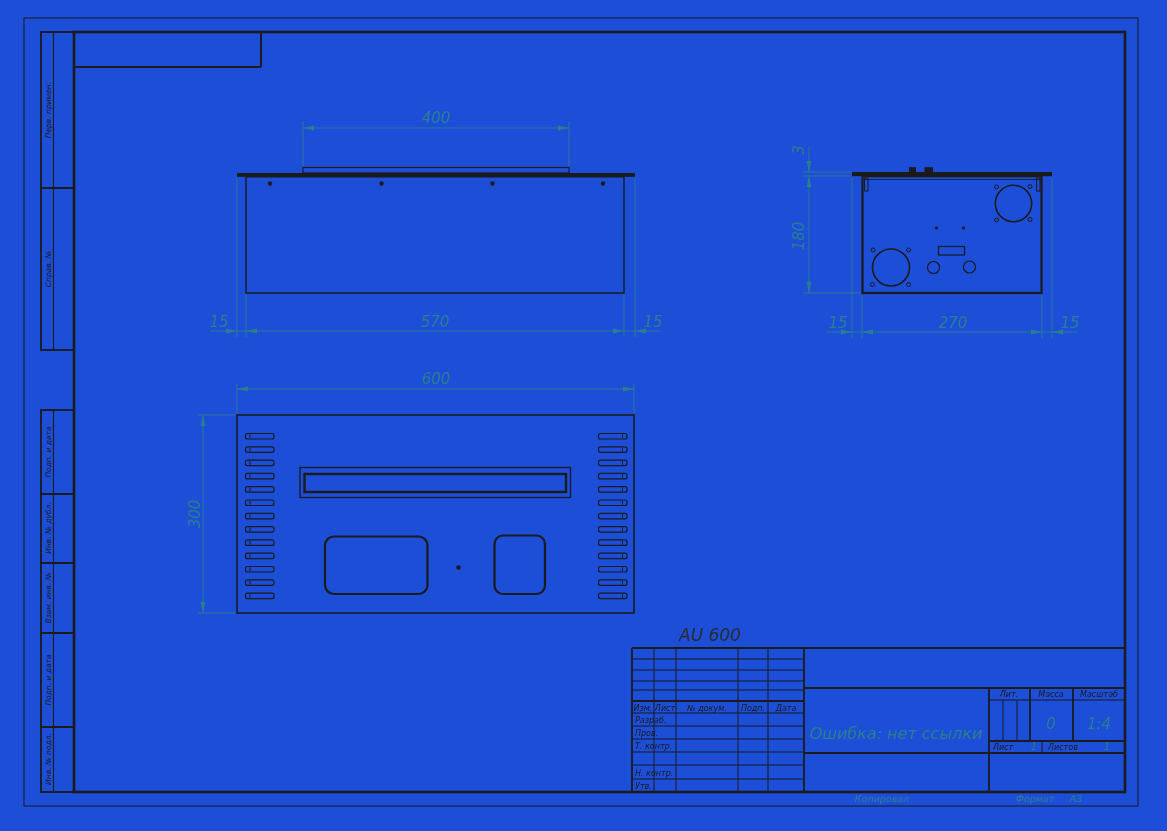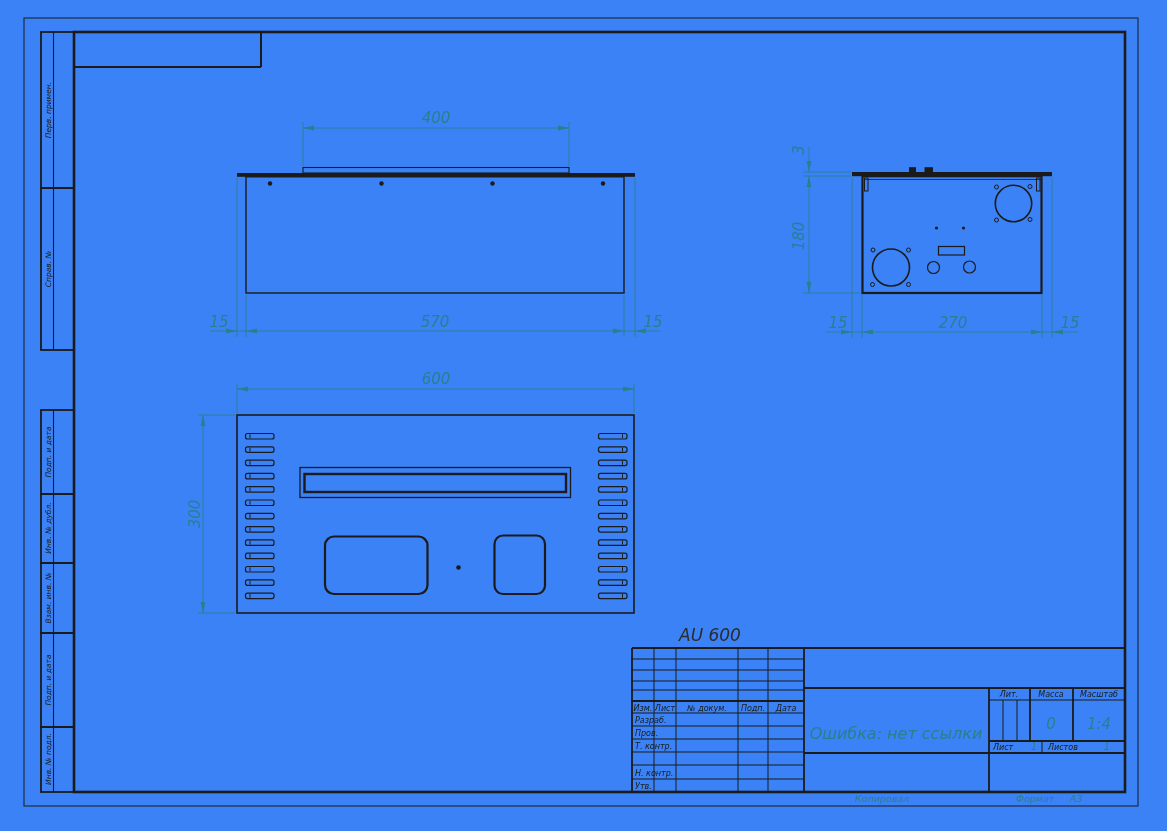--- a/index.html
+++ b/index.html
@@ -1,16 +1,16 @@
 <!DOCTYPE html>
 <html><head>
 <meta charset="utf-8">
 <style>
   html,body{margin:0;padding:0;background:#ffffff;}
-  .page{position:relative;width:1167px;height:831px;background:#3b82f6;overflow:hidden;
+  .page{position:relative;width:1167px;height:831px;background:#1d4ed8;overflow:hidden;
         font-family:"DejaVu Sans",sans-serif;}
   svg text{font-family:"DejaVu Sans",sans-serif;font-style:italic;}
   .dim-text{fill:#2a7f8d;font-size:15px;text-anchor:middle;}
   .tb-small{fill:#1b1b1b;font-size:8px;text-anchor:middle;}
   .tb-small-left{fill:#1b1b1b;font-size:8px;text-anchor:start;}
   .tb-value{fill:#2a7f8d;text-anchor:middle;}
   .stamp-text{fill:#1b1b1b;font-size:7.5px;text-anchor:middle;}
   .footer-text{fill:#2a7f8d;font-size:9.5px;text-anchor:middle;}
 </style>
 </head>

